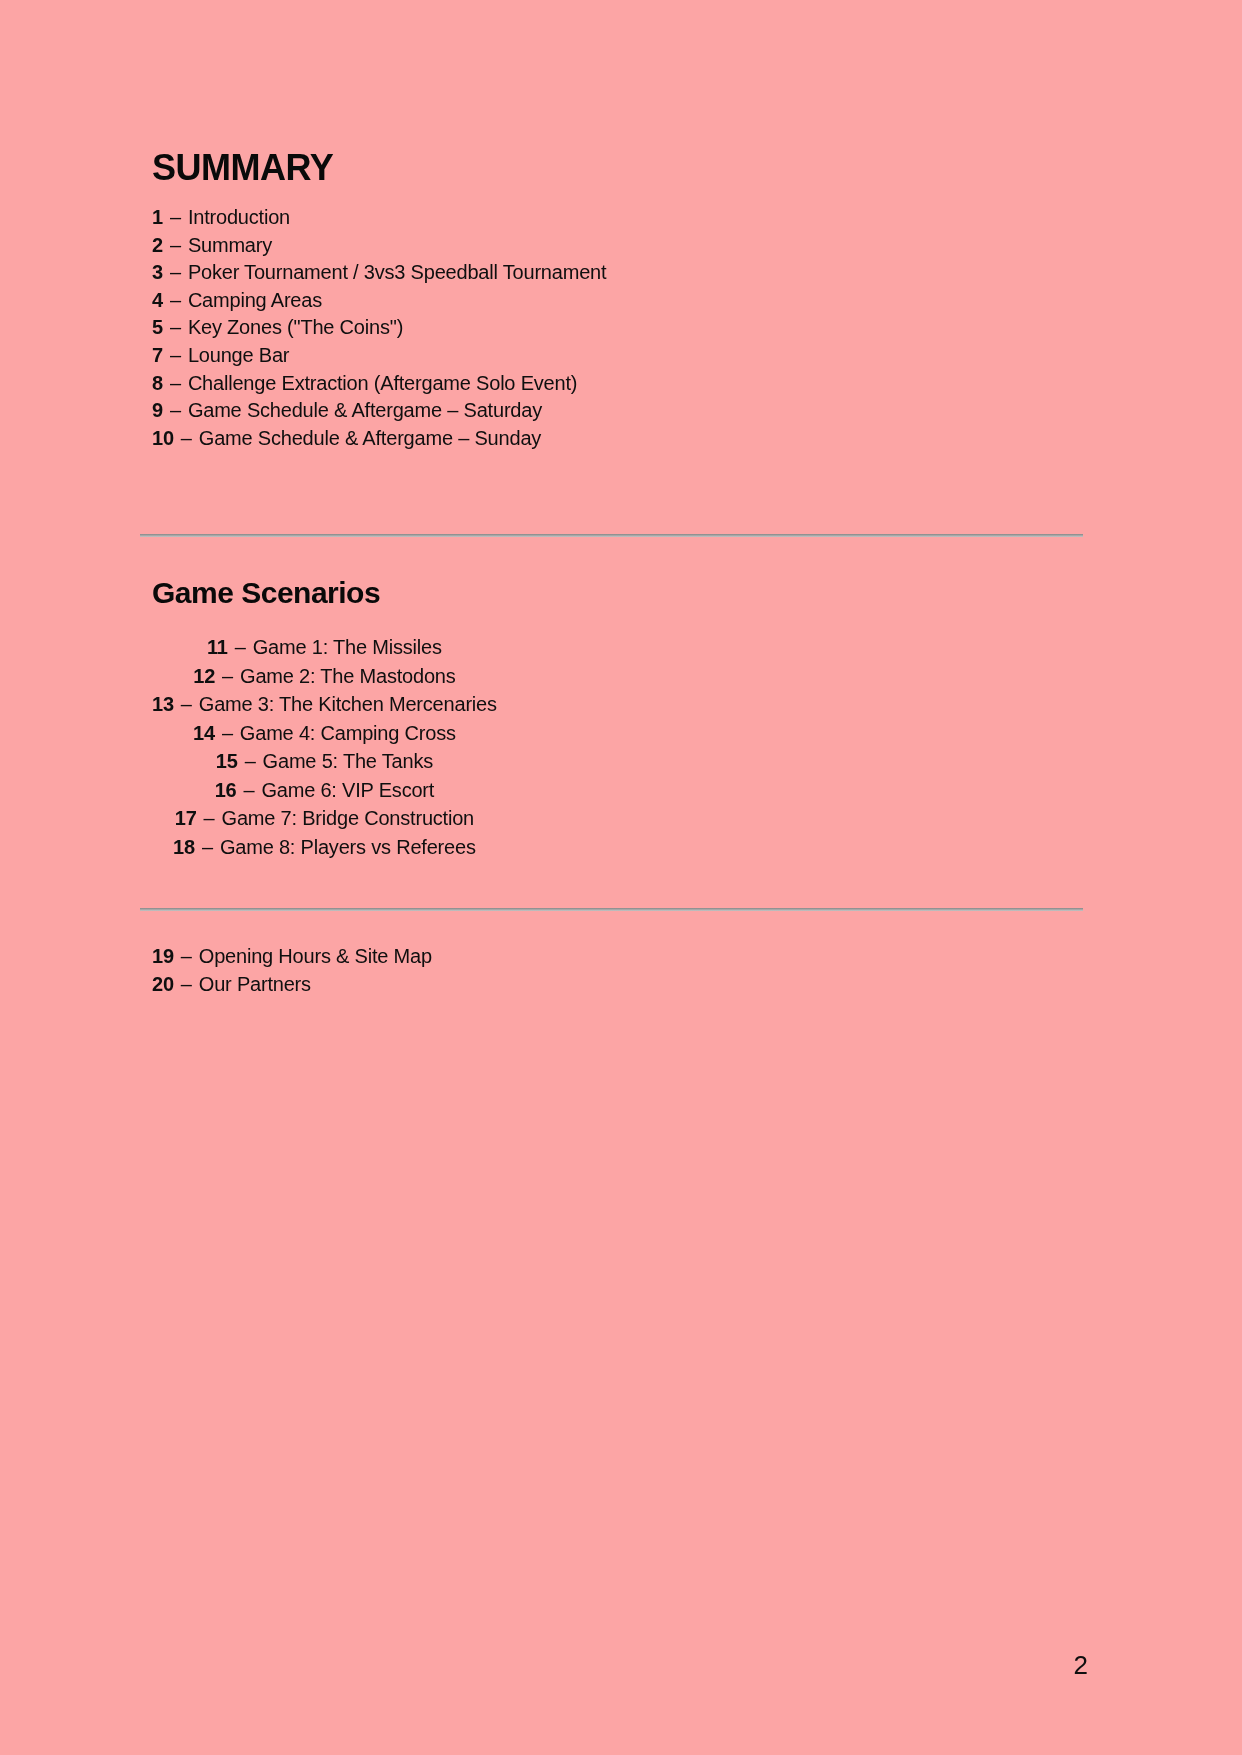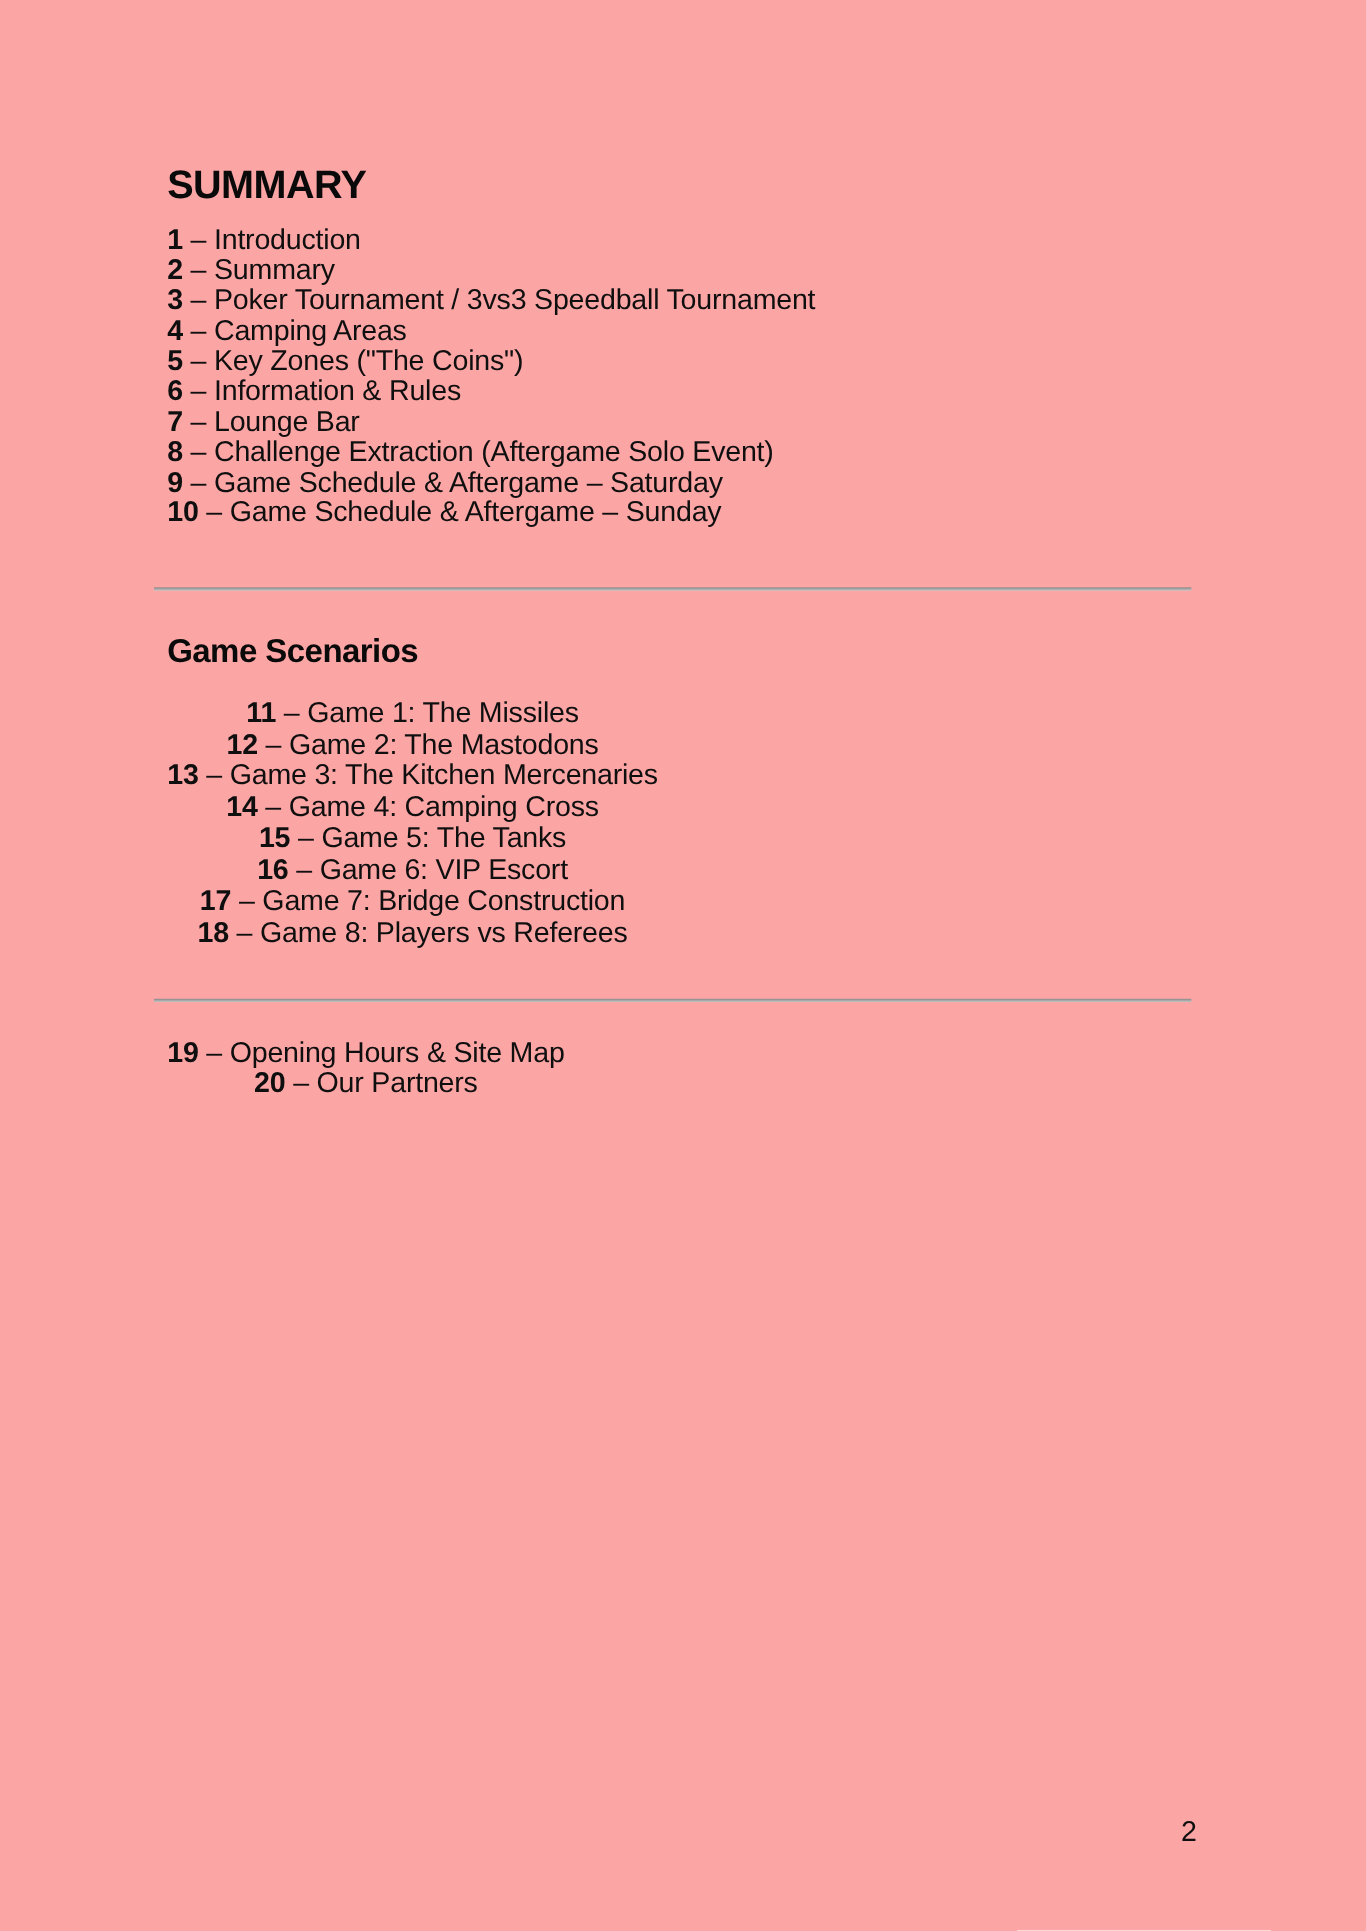--- a/index.html
+++ b/index.html
@@ -38,28 +38,28 @@
     letter-spacing: -0.5px;
     color: #0a0a0a;
     text-align: right;
   }
   ul.toc {
     list-style: none;
     margin: 0;
     padding: 0;
     position: absolute;
     left: 152px;
-    font-size: 26px;
+    font-size: 20px;
     letter-spacing: -0.2px;
     color: #0f0f0f;
     white-space: nowrap;
   }
   ul.toc.list-a { top: 204px; line-height: 27.6px; }
   ul.toc.list-b { top: 633px; line-height: 28.5px; text-align: center; }
-  ul.toc.list-c { top: 942px; line-height: 28px; text-align: center; }
+  ul.toc.list-c { top: 942px; line-height: 28px; }
   .toc .n { font-weight: 700; }
   .toc .d { margin: 0 7px; }
   .divider {
     position: absolute;
     left: 140px;
     width: 943px;
     height: 3px;
     background: linear-gradient(to bottom, #878787, #c6c6c6);
   }
   .divider.first { top: 534px; }
@@ -81,21 +81,20 @@
 <div class="page">
 
   <h1 class="doc-title">SUMMARY</h1>
 
   <ul class="toc list-a">
     <li><span class="n">1</span><span class="d">–</span><span class="t">Introduction</span></li>
     <li><span class="n">2</span><span class="d">–</span><span class="t">Summary</span></li>
     <li><span class="n">3</span><span class="d">–</span><span class="t">Poker Tournament / 3vs3 Speedball Tournament</span></li>
     <li><span class="n">4</span><span class="d">–</span><span class="t">Camping Areas</span></li>
     <li><span class="n">5</span><span class="d">–</span><span class="t">Key Zones ("The Coins")</span></li>
-    <li><span class="n">6</span><span class="d">–</span><span class="t">Information &amp; Rules</span></li>
     <li><span class="n">7</span><span class="d">–</span><span class="t">Lounge Bar</span></li>
     <li><span class="n">8</span><span class="d">–</span><span class="t">Challenge Extraction (Aftergame Solo Event)</span></li>
     <li><span class="n">9</span><span class="d">–</span><span class="t">Game Schedule &amp; Aftergame – Saturday</span></li>
     <li><span class="n">10</span><span class="d">–</span><span class="t">Game Schedule &amp; Aftergame – Sunday</span></li>
   </ul>
 
   <div class="divider first"></div>
 
   <h2 class="section-title">Game Scenarios</h2>
 

